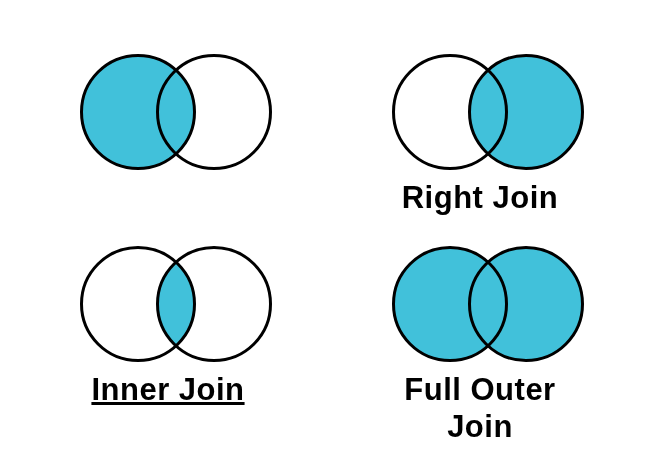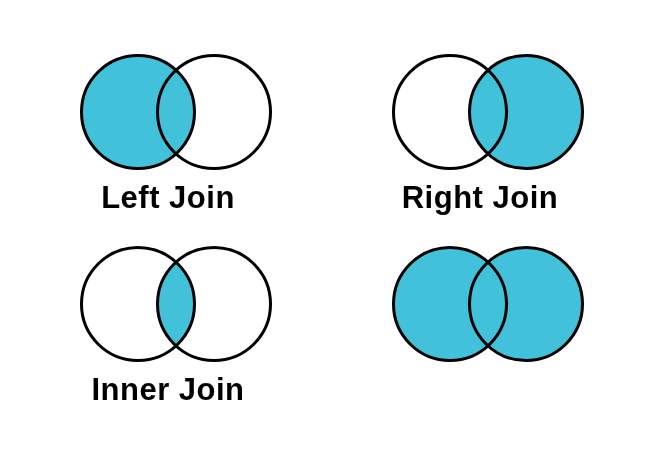--- a/index.html
+++ b/index.html
@@ -21,21 +21,21 @@
   .panel {
     position: absolute;
     width: 304px;
     margin: 0;
     display: flex;
     flex-direction: column;
     align-items: center;
   }
   #panel-0 { left: 24px;  top: 50px; }
   #panel-1 { left: 336px; top: 50px; justify-content: flex-end; }
-  #panel-2 { left: 24px;  top: 242px; }
+  #panel-2 { left: 24px;  top: 242px; text-decoration: underline; }
   #panel-3 { left: 336px; top: 242px; }
   .venn-svg {
     width: 240px;
     height: 124px;
     display: block;
   }
   .c-shade { fill: var(--venn-fill); stroke: none; }
   .c-outline { fill: none; stroke: var(--venn-stroke); stroke-width: 3; }
   .c-shade-stroked { fill: var(--venn-fill); stroke: var(--venn-stroke); stroke-width: 3; }
   .panel-label {
@@ -52,24 +52,20 @@
   .label-line { display: block; }
 </style>
 </head>
 <body>
 
 <figure class="panel" id="panel-0">
   <svg class="venn-svg" viewBox="0 0 240 124" aria-hidden="true">
     <circle class="c-shade-stroked" cx="82" cy="62" r="56.5"></circle>
     <circle class="c-outline" cx="158" cy="62" r="56.5"></circle>
   </svg>
-  <figcaption class="panel-label">
-    <span class="label-line">Left Join</span>
-    <span class="label-line"></span>
-  </figcaption>
 </figure>
 
 <figure class="panel" id="panel-1">
   <svg class="venn-svg" viewBox="0 0 240 124" aria-hidden="true">
     <circle class="c-shade-stroked" cx="158" cy="62" r="56.5"></circle>
     <circle class="c-outline" cx="82" cy="62" r="56.5"></circle>
   </svg>
   <figcaption class="panel-label">
     <span class="label-line">Right Join</span>
     <span class="label-line"></span>
@@ -93,13 +89,17 @@
   </figcaption>
 </figure>
 
 <figure class="panel" id="panel-3">
   <svg class="venn-svg" viewBox="0 0 240 124" aria-hidden="true">
     <circle class="c-shade" cx="82" cy="62" r="56.5"></circle>
     <circle class="c-shade" cx="158" cy="62" r="56.5"></circle>
     <circle class="c-outline" cx="82" cy="62" r="56.5"></circle>
     <circle class="c-outline" cx="158" cy="62" r="56.5"></circle>
   </svg>
+  <figcaption class="panel-label">
+    <span class="label-line">Full Outer</span>
+    <span class="label-line">Join</span>
+  </figcaption>
 </figure>
 
 </body></html>

